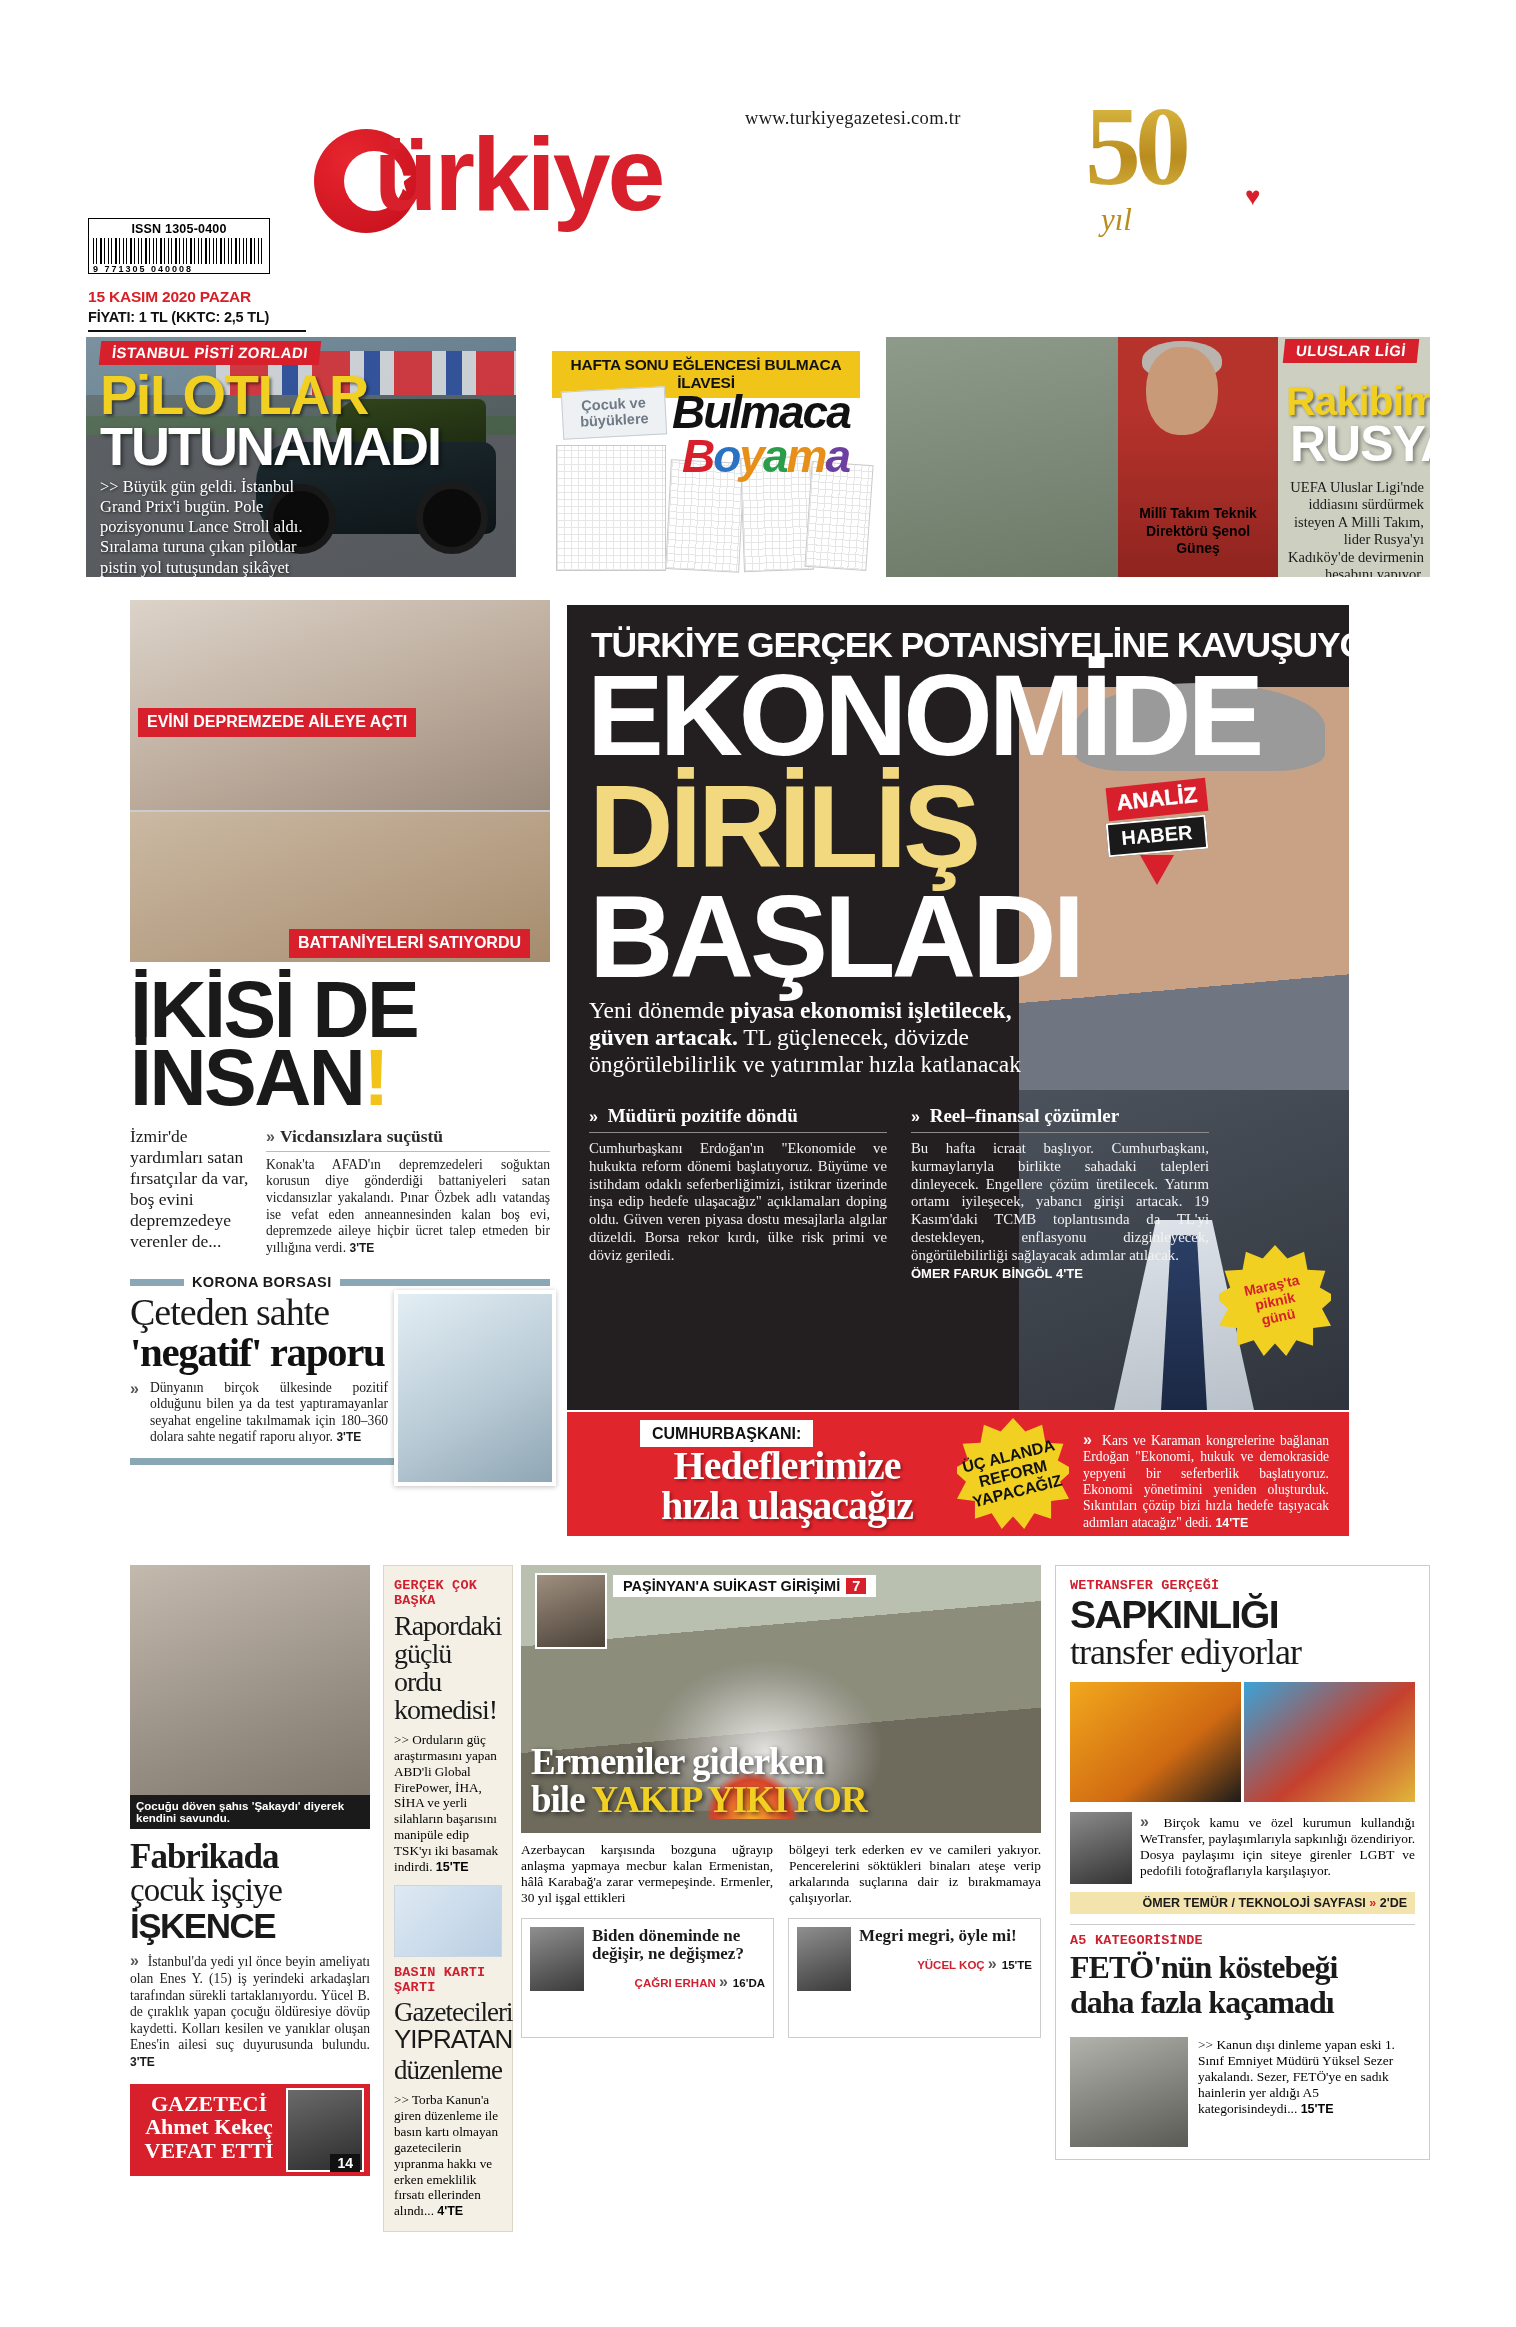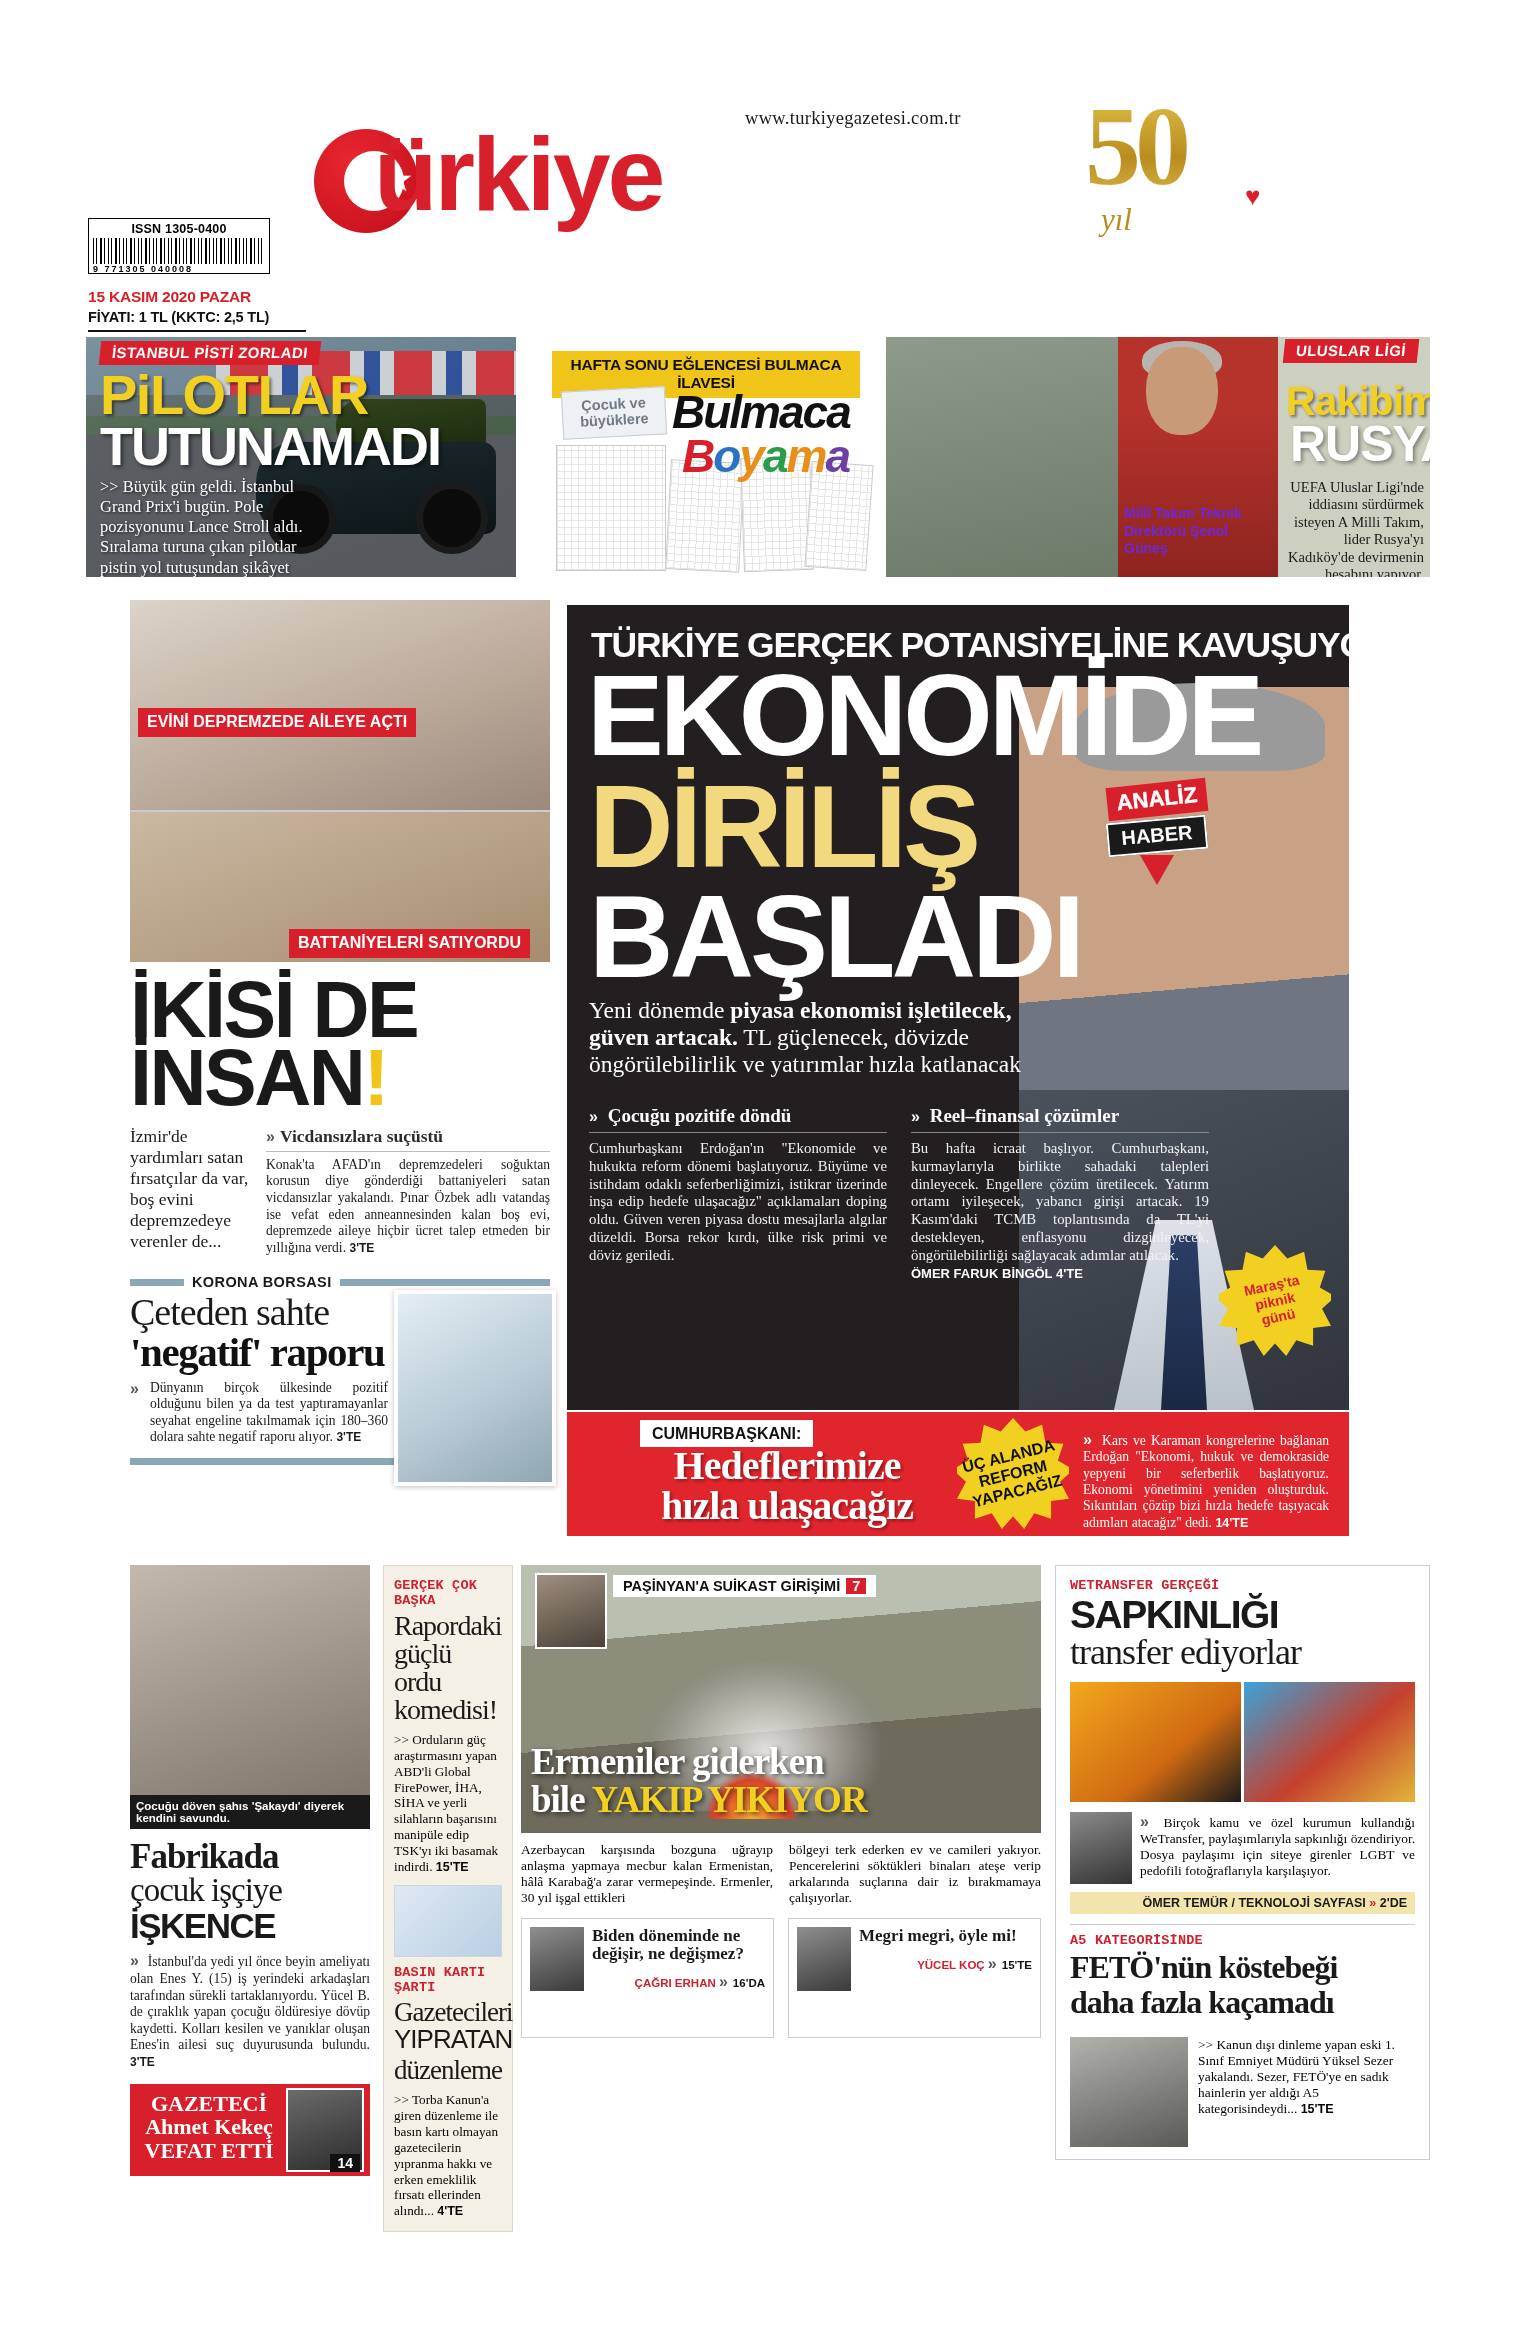--- a/index.html
+++ b/index.html
@@ -114,21 +114,21 @@
   .coach .hair { position:absolute; left:24px; top:4px; width:80px; height:38px;
     border-radius:50% 50% 40% 40%; background:#b9b4ae; }
   .rakib-yellow { position:absolute; left:168px; top:44px; font-family:"Liberation Sans", sans-serif;
     font-weight:700; font-size:41px; color:#f2d022; letter-spacing:-1px; line-height:1;
     text-shadow:2px 2px 3px rgba(0,0,0,.45); z-index:4; }
   .rusya-white { position:absolute; left:172px; top:82px; font-family:"Liberation Sans", sans-serif;
     font-weight:700; font-size:50px; color:#fff; letter-spacing:-1px; line-height:1;
     text-shadow:2px 2px 4px rgba(0,0,0,.4); z-index:4; }
   .rakib-body { position:absolute; left:160px; top:142px; width:146px; font-size:14.5px;
     color:#1a1a1a; line-height:1.2; text-align:right; z-index:4; }
-  .coach-cap { position:absolute; left:6px; top:168px; width:148px; text-align:left; color:#6d28d9;
+  .coach-cap { position:absolute; left:6px; top:168px; width:148px; text-align:center; color:#000000;
     font-family:"Liberation Sans", sans-serif; font-weight:700; font-size:14px; line-height:1.25; z-index:5; }
 
   
   .left-col { position:absolute; left:130px; top:600px; width:420px; }
   .photo { position:relative; background:#c9ccd0; overflow:hidden; }
   .ph-top { height:210px; background:linear-gradient(160deg,#dcd3c9,#b9a898 60%,#9a8a7c); }
   .ph-bot { height:150px; background:linear-gradient(160deg,#cbb9a3,#a68c6e); margin-top:2px; }
   .red-flag { position:absolute; background:#d8202c; color:#fff;
     font-family:"Liberation Sans", sans-serif; font-weight:700; font-size:16px;
     line-height:1.12; padding:5px 9px 6px; z-index:3; }
@@ -438,21 +438,21 @@
     <div class="analiz-stamp">
       <div class="a">ANALİZ</div>
       <div class="h">HABER</div>
       <div class="caret"></div>
     </div>
 
     <div class="main-lede"><span>Yeni dönemde </span><b>piyasa ekonomisi işletilecek,</b> <b>güven artacak.</b><span> TL güçlenecek, dövizde öngörülebilirlik ve yatırımlar hızla katlanacak</span></div>
 
     <div class="two-cols">
       <div class="tc">
-        <div class="h"><span class="kicker-arrow" style="color:#fff">»</span> <span>Çocuğu pozitife döndü</span></div>
+        <div class="h"><span class="kicker-arrow" style="color:#fff">»</span> <span>Müdürü pozitife döndü</span></div>
         <div class="p">Cumhurbaşkanı Erdoğan'ın "Ekonomide ve hukukta reform dönemi başlatıyoruz. Büyüme ve istihdam odaklı seferberliğimizi, istikrar üzerinde inşa edip hedefe ulaşacağız" açıklamaları doping oldu. Güven veren piyasa dostu mesajlarla algılar düzeldi. Borsa rekor kırdı, ülke risk primi ve döviz geriledi.</div>
       </div>
       <div class="tc">
         <div class="h"><span class="kicker-arrow" style="color:#fff">»</span> <span>Reel–finansal çözümler</span></div>
         <div class="p">Bu hafta icraat başlıyor. Cumhurbaşkanı, kurmaylarıyla birlikte sahadaki talepleri dinleyecek. Engellere çözüm üretilecek. Yatırım ortamı iyileşecek, yabancı girişi artacak. 19 Kasım'daki TCMB toplantısında da TL'yi destekleyen, enflasyonu dizginleyecek, öngörülebilirliği sağlayacak adımlar atılacak.</div>
         <div class="byline">ÖMER FARUK BİNGÖL 4'TE</div>
       </div>
     </div>
 
     <div class="maras-badge">

